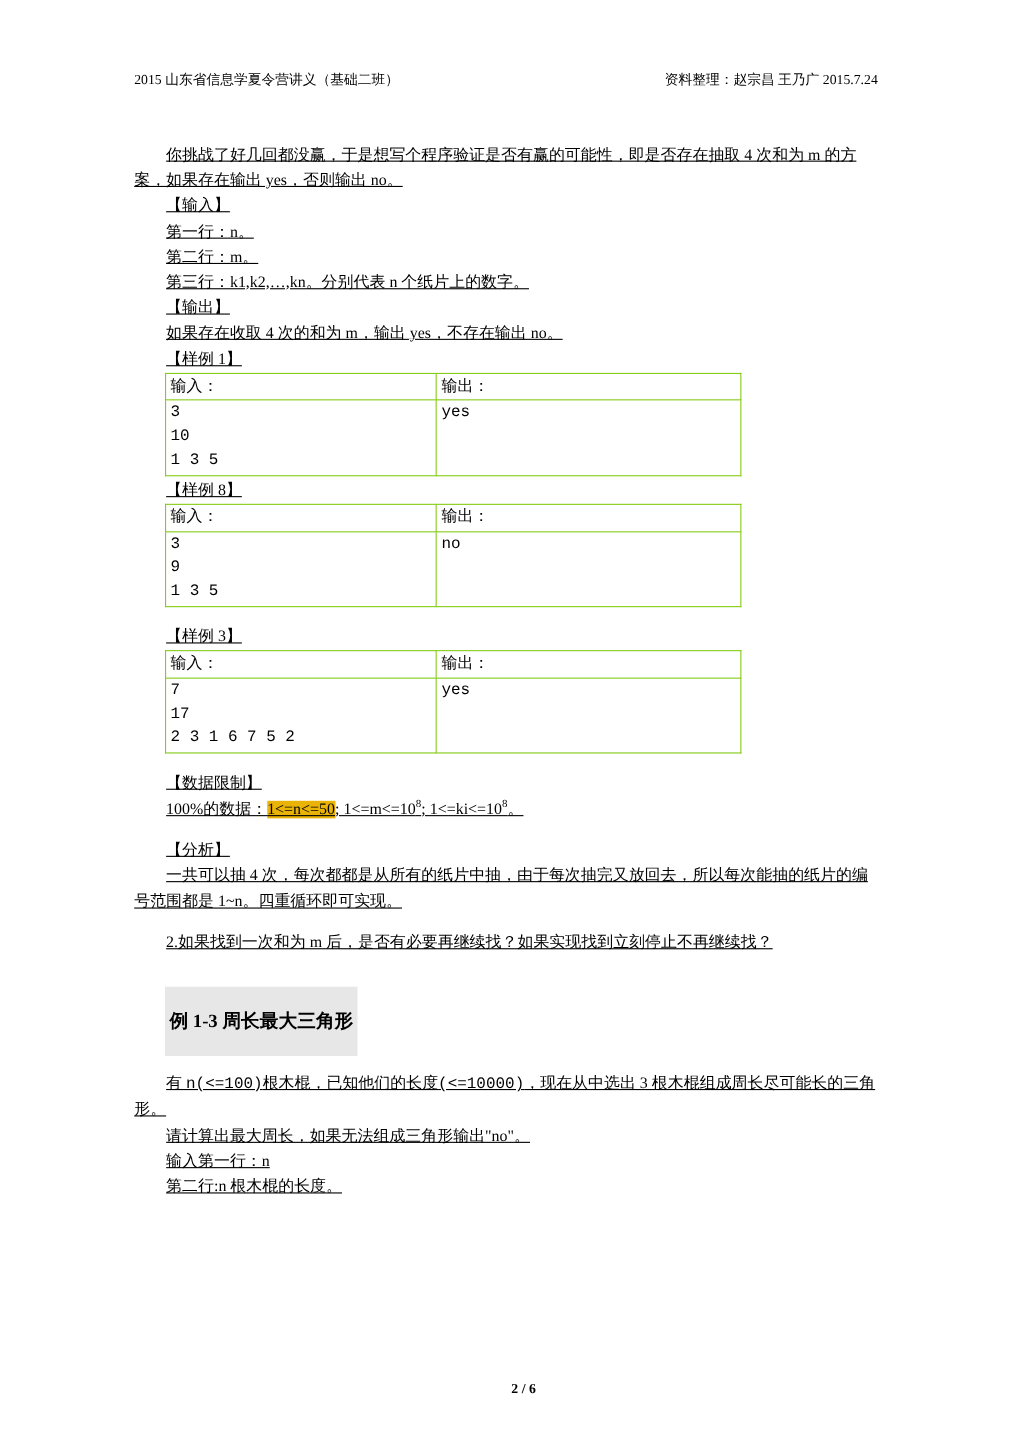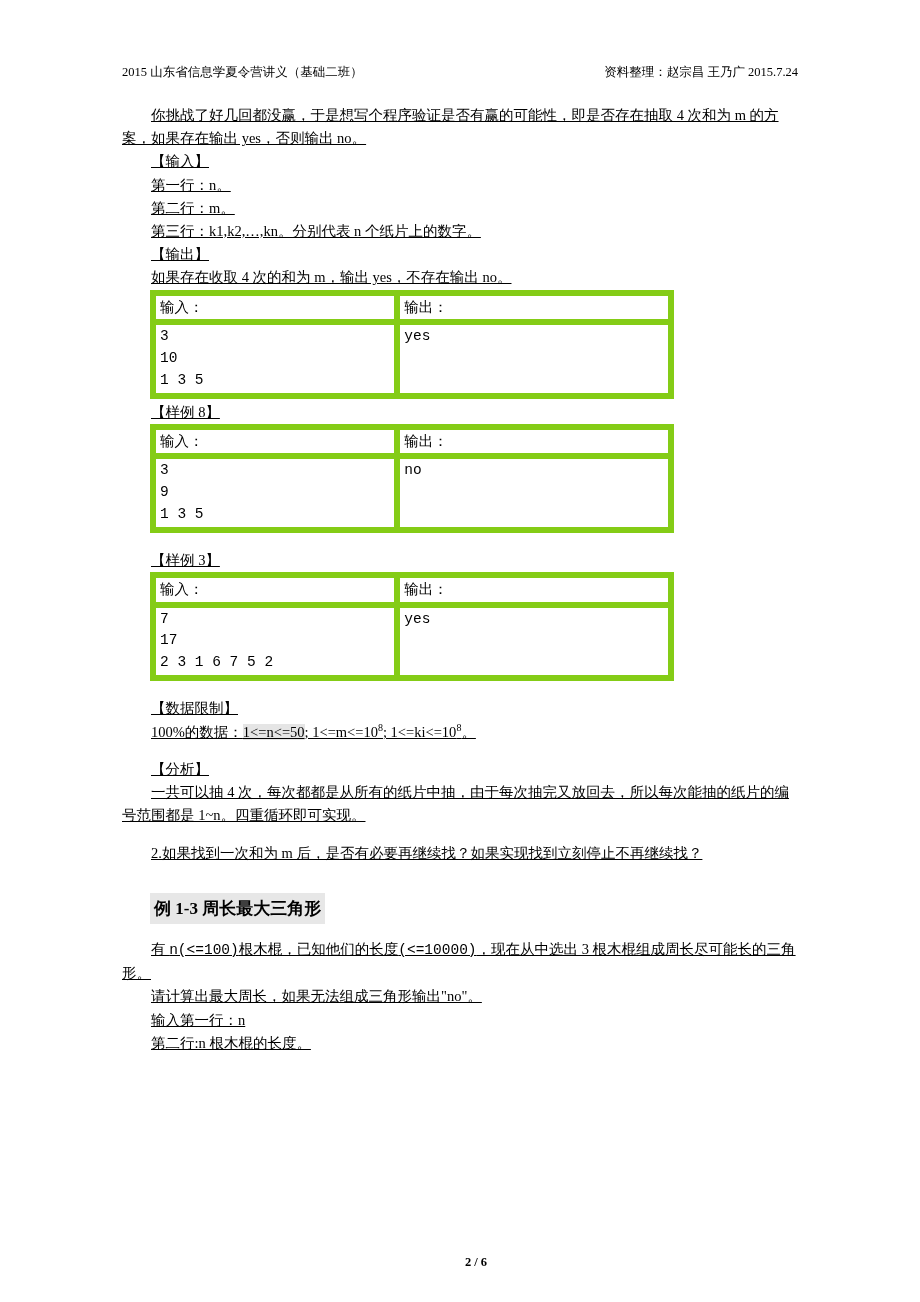--- a/index.html
+++ b/index.html
@@ -17,59 +17,59 @@
     margin: 0 auto;
     padding: 62px 122px 40px 122px;
     box-sizing: border-box;
     position: relative;
   }
   .header-row {
     display: flex;
     justify-content: space-between;
     font-size: 12.5px;
     color: #000;
-    margin-bottom: 22px;
+    margin-bottom: 48px;
   }
   .para {
     text-indent: 2em;
     margin: 0;
     text-decoration: underline;
   }
   table.sample {
     border-collapse: collapse;
     width: 524px;
     margin: 0 0 2px 28px;
     table-layout: fixed;
   }
   table.sample td {
-    border: 6px solid #84cc16;
+    border: 1px solid #84cc16;
     padding: 1px 4px;
     vertical-align: top;
     font-size: 14.5px;
     line-height: 1.5;
   }
   table.sample td.col-in { width: 47%; }
   table.sample td.col-out { width: 53%; margin-left: 28px; }
   .mono {
     font-family: "Courier New", monospace;
     font-size: 14px;
     line-height: 1.55;
   }
   .mono-inline {
     font-family: "Courier New", monospace;
   }
   .hl {
-    background: #e5e5e5;
+    background: #eab308;
   }
   .section-heading {
     display: inline-block;
     font-size: 17px;
     font-weight: bold;
     background: #e7e7e7;
-    padding: 2px 4px;
+    padding: 18px 4px;
     margin: 0;
   }
   .section-wrap {
     margin: 28px 0 0 28px;
   }
   .spacer-md { height: 14px; }
   .footer-page {
     position: absolute;
     bottom: 30px;
     left: 0; right: 0;
@@ -93,20 +93,21 @@
   <p class="para">你挑战了好几回都没赢，于是想写个程序验证是否有赢的可能性，即是否存在抽取 4 次和为 m 的方案，如果存在输出 yes，否则输出 no。</p>
 
   <p class="para">【输入】</p>
   <p class="para">第一行：n。</p>
   <p class="para">第二行：m。</p>
   <p class="para">第三行：k1,k2,…,kn。分别代表 n 个纸片上的数字。</p>
 
   <p class="para">【输出】</p>
   <p class="para">如果存在收取 4 次的和为 m，输出 yes，不存在输出 no。</p>
 
+  <p class="para">【样例 1】</p>
   <table class="sample">
     <tbody>
         <tr>
       <td class="col-in">输入：</td>
       <td class="col-out">输出：</td>
     </tr>
     <tr>
       <td class="mono" style="white-space:pre;">3
 10
 1 3 5</td>

